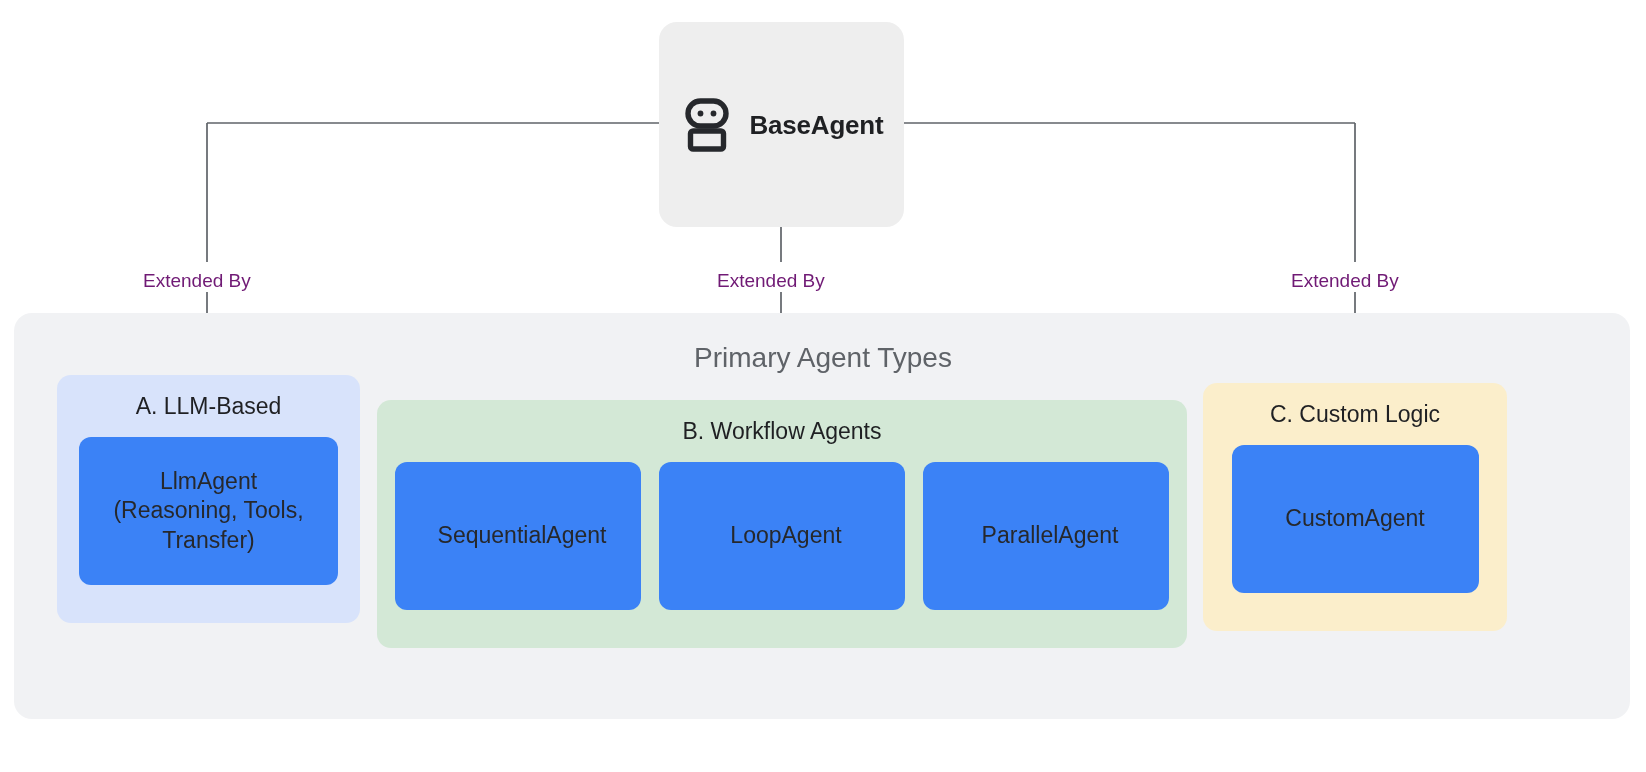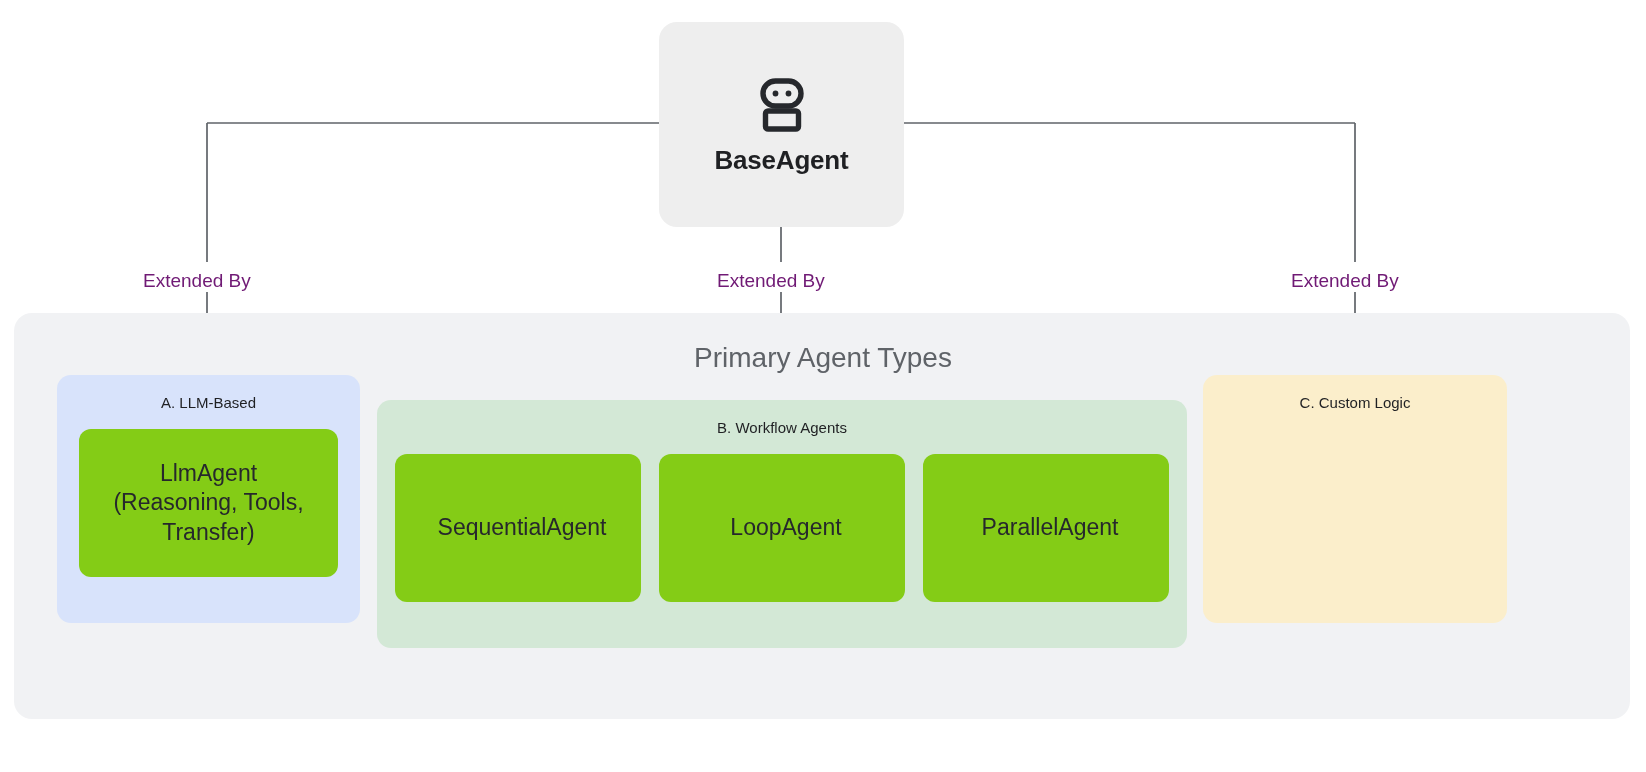--- a/index.html
+++ b/index.html
@@ -32,21 +32,21 @@
   
   .root-card {
     position: absolute;
     left: 659px;
     top: 22px;
     width: 245px;
     height: 205px;
     background: #eeeeee;
     border-radius: 18px;
     display: flex;
-    flex-direction: column;
+    flex-direction: row;
     align-items: center;
     justify-content: center;
     gap: 14px;
     box-sizing: border-box;
   }
   .root-icon {
     width: 56px;
     height: 56px;
     display: block;
   }
@@ -99,35 +99,35 @@
     top: 375px;
     height: 248px;
     border-radius: 14px;
     box-sizing: border-box;
     padding-top: 20px;
     display: flex;
     flex-direction: column;
     align-items: center;
   }
   .cat-title {
-    font-size: 15px;
+    font-size: 23px;
     color: #1f2023;
     line-height: 1;
     margin-bottom: 19px;
     white-space: nowrap;
   }
   .cat-items {
     display: flex;
     flex-direction: row;
     gap: 18px;
     align-items: stretch;
     justify-content: center;
   }
   .leaf {
-    background: #84cc16;
+    background: #3b82f6;
     border-radius: 12px;
     display: flex;
     align-items: center;
     justify-content: center;
     text-align: center;
     font-size: 23px;
     color: #26282c;
     line-height: 1.27;
     box-sizing: border-box;
     padding: 8px 12px;
@@ -193,17 +193,20 @@
 
   <div class="cat cat-b" style="background: rgb(211, 232, 214);">
     <div class="cat-title">B. Workflow Agents</div>
     <div class="cat-items">
       <div class="leaf">SequentialAgent</div>
       <div class="leaf">LoopAgent</div>
       <div class="leaf">ParallelAgent</div>
     </div>
   </div>
 
-  <div class="cat cat-c" style="background: rgb(251, 238, 203);">
+  <div class="cat cat-c" style="background: rgb(251, 238, 203); margin-top: 8px;">
     <div class="cat-title">C. Custom Logic</div>
+    <div class="cat-items">
+      <div class="leaf">CustomAgent</div>
+    </div>
   </div>
 
 </div>
 
 </body></html>

